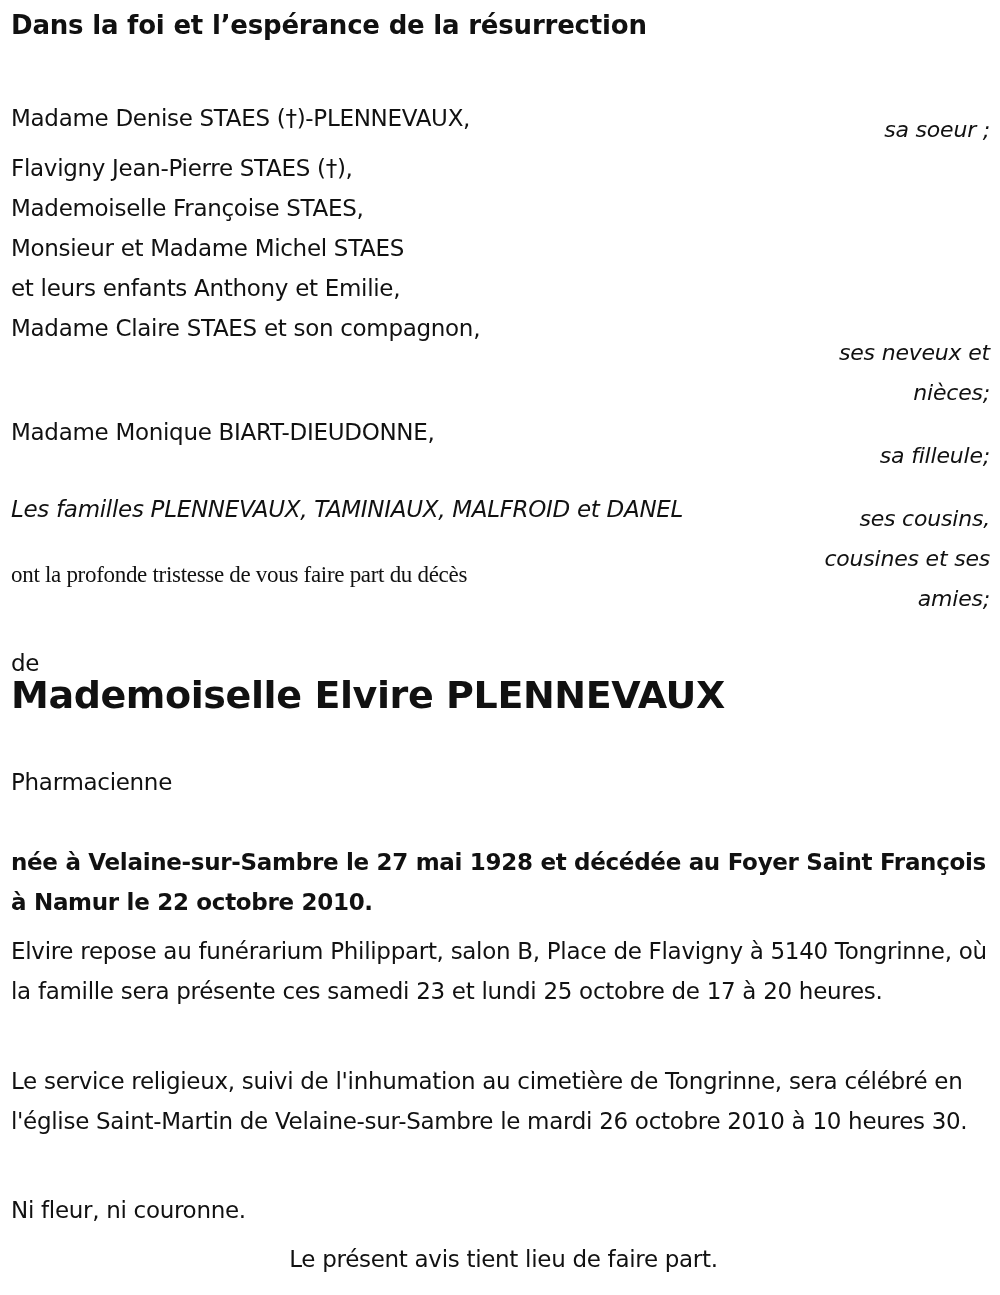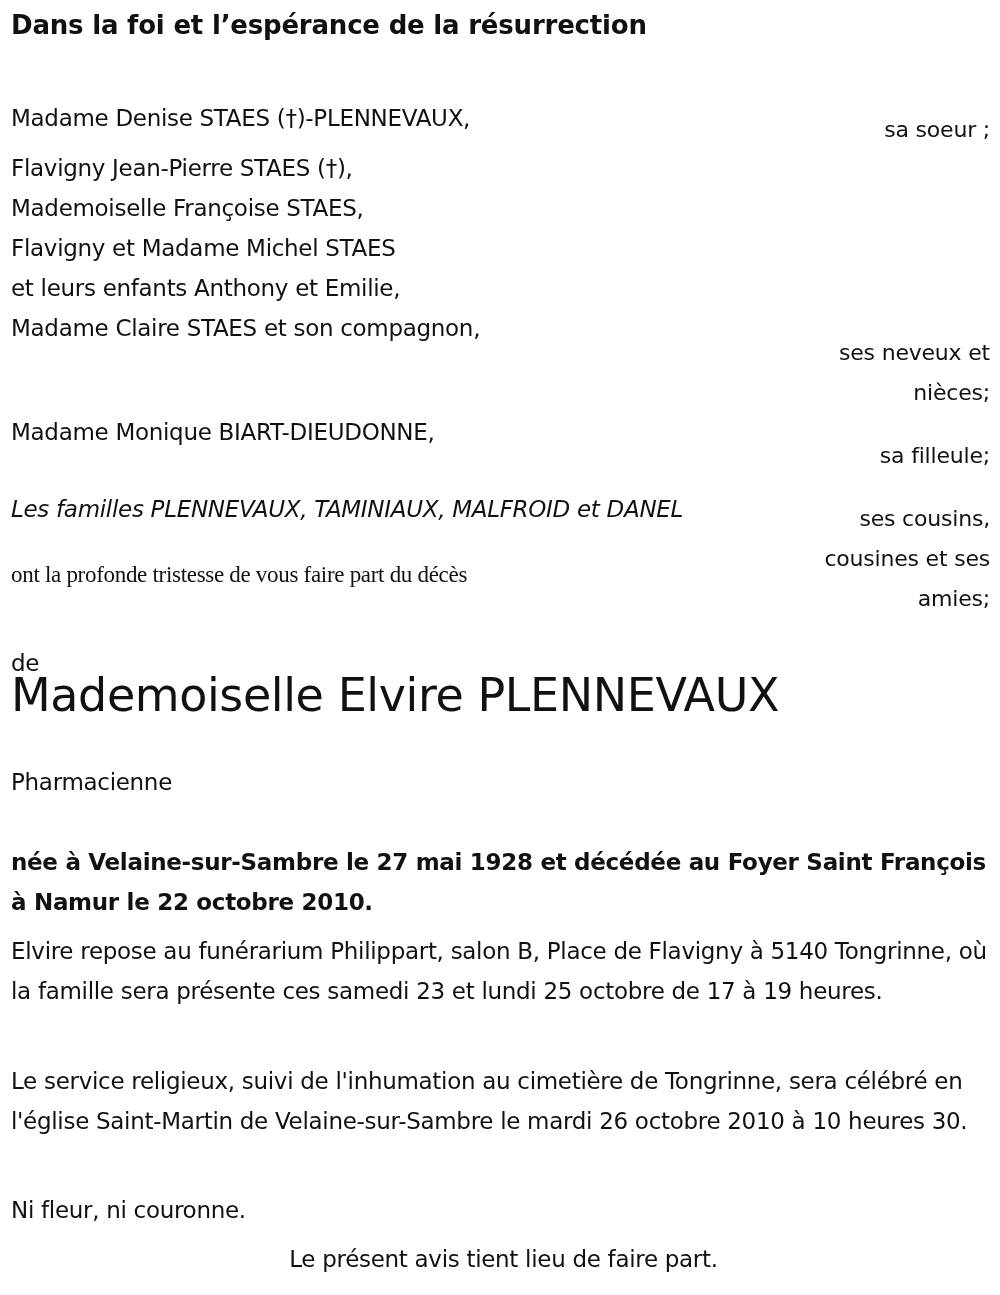--- a/index.html
+++ b/index.html
@@ -28,32 +28,33 @@
       position: absolute;
       left: 11px;
       font-size: 23px;
       line-height: 40px;
       white-space: nowrap;
       letter-spacing: -0.3px;
     }
     .rel {
       position: absolute;
       right: 10px;
+      font-style: italic;
       font-size: 22px;
       line-height: 40px;
       text-align: right;
       white-space: nowrap;
       letter-spacing: -0.2px;
     }
     .name {
       position: absolute;
       left: 11px;
       top: 672px;
-      font-weight: normal;
-      font-size: 46px;
+      font-weight: bold;
+      font-size: 38px;
       line-height: 46px;
       letter-spacing: -0.4px;
     }
     .para {
       position: absolute;
       left: 11px;
       width: 985px;
       font-size: 23px;
       line-height: 40px;
       letter-spacing: -0.3px;
@@ -64,39 +65,39 @@
 
 <div>
 
   <div class="header">Dans la foi et l’espérance de la résurrection</div>
 
   <div class="line" style="top:86px;margin-top:12px;">Madame Denise STAES (†)-PLENNEVAUX,</div>
   <div class="rel" style="top:110px;">sa soeur ;</div>
 
   <div class="line" style="top:148px;">Flavigny Jean-Pierre STAES (†),</div>
   <div class="line" style="top:188px;">Mademoiselle Françoise STAES,</div>
-  <div class="line" style="top:228px;">Flavigny et Madame Michel STAES</div>
+  <div class="line" style="top:228px;">Monsieur et Madame Michel STAES</div>
   <div class="line" style="top:268px;">et leurs enfants Anthony et Emilie,</div>
   <div class="line" style="top:308px;">Madame Claire STAES et son compagnon,</div>
   <div class="rel" style="top:333px;">ses neveux et</div>
   <div class="rel" style="top:373px;">nièces;</div>
 
   <div class="line" style="top:412px;">Madame Monique BIART-DIEUDONNE,</div>
   <div class="rel" style="top:436px;">sa filleule;</div>
 
   <div class="line" style="top:489px;font-style:italic;">Les familles PLENNEVAUX, TAMINIAUX, MALFROID et DANEL</div>
   <div class="rel" style="top:499px;">ses cousins,</div>
   <div class="rel" style="top:539px;">cousines et ses</div>
   <div class="rel" style="top:579px;">amies;</div>
 
   <div class="line" style="top:555px;font-family:Liberation Serif, serif;">ont la profonde tristesse de vous faire part du décès</div>
   <div class="line" style="top:595px;margin-top:48px;">de</div>
 
   <div class="name">Mademoiselle Elvire PLENNEVAUX</div>
   <div class="line" style="top:762px;">Pharmacienne</div>
 
   <div class="para" style="top:842px;font-weight:bold;">née à Velaine-sur-Sambre le 27 mai 1928 et décédée au Foyer Saint François à Namur le 22 octobre 2010.</div>
-  <div class="para" style="top:931px;">Elvire repose au funérarium Philippart, salon B, Place de Flavigny à 5140 Tongrinne, où la famille sera présente ces samedi 23 et lundi 25 octobre de 17 à 19 heures.</div>
+  <div class="para" style="top:931px;">Elvire repose au funérarium Philippart, salon B, Place de Flavigny à 5140 Tongrinne, où la famille sera présente ces samedi 23 et lundi 25 octobre de 17 à 20 heures.</div>
   <div class="para" style="top:1061px;">Le service religieux, suivi de l'inhumation au cimetière de Tongrinne, sera célébré en l'église Saint-Martin de Velaine-sur-Sambre le mardi 26 octobre 2010 à 10 heures 30.</div>
   <div class="para" style="top:1190px;">Ni fleur, ni couronne.</div>
   <div class="para" style="top:1239px;text-align:center;">Le présent avis tient lieu de faire part.</div>
 
 </div>
 
 </body></html>

